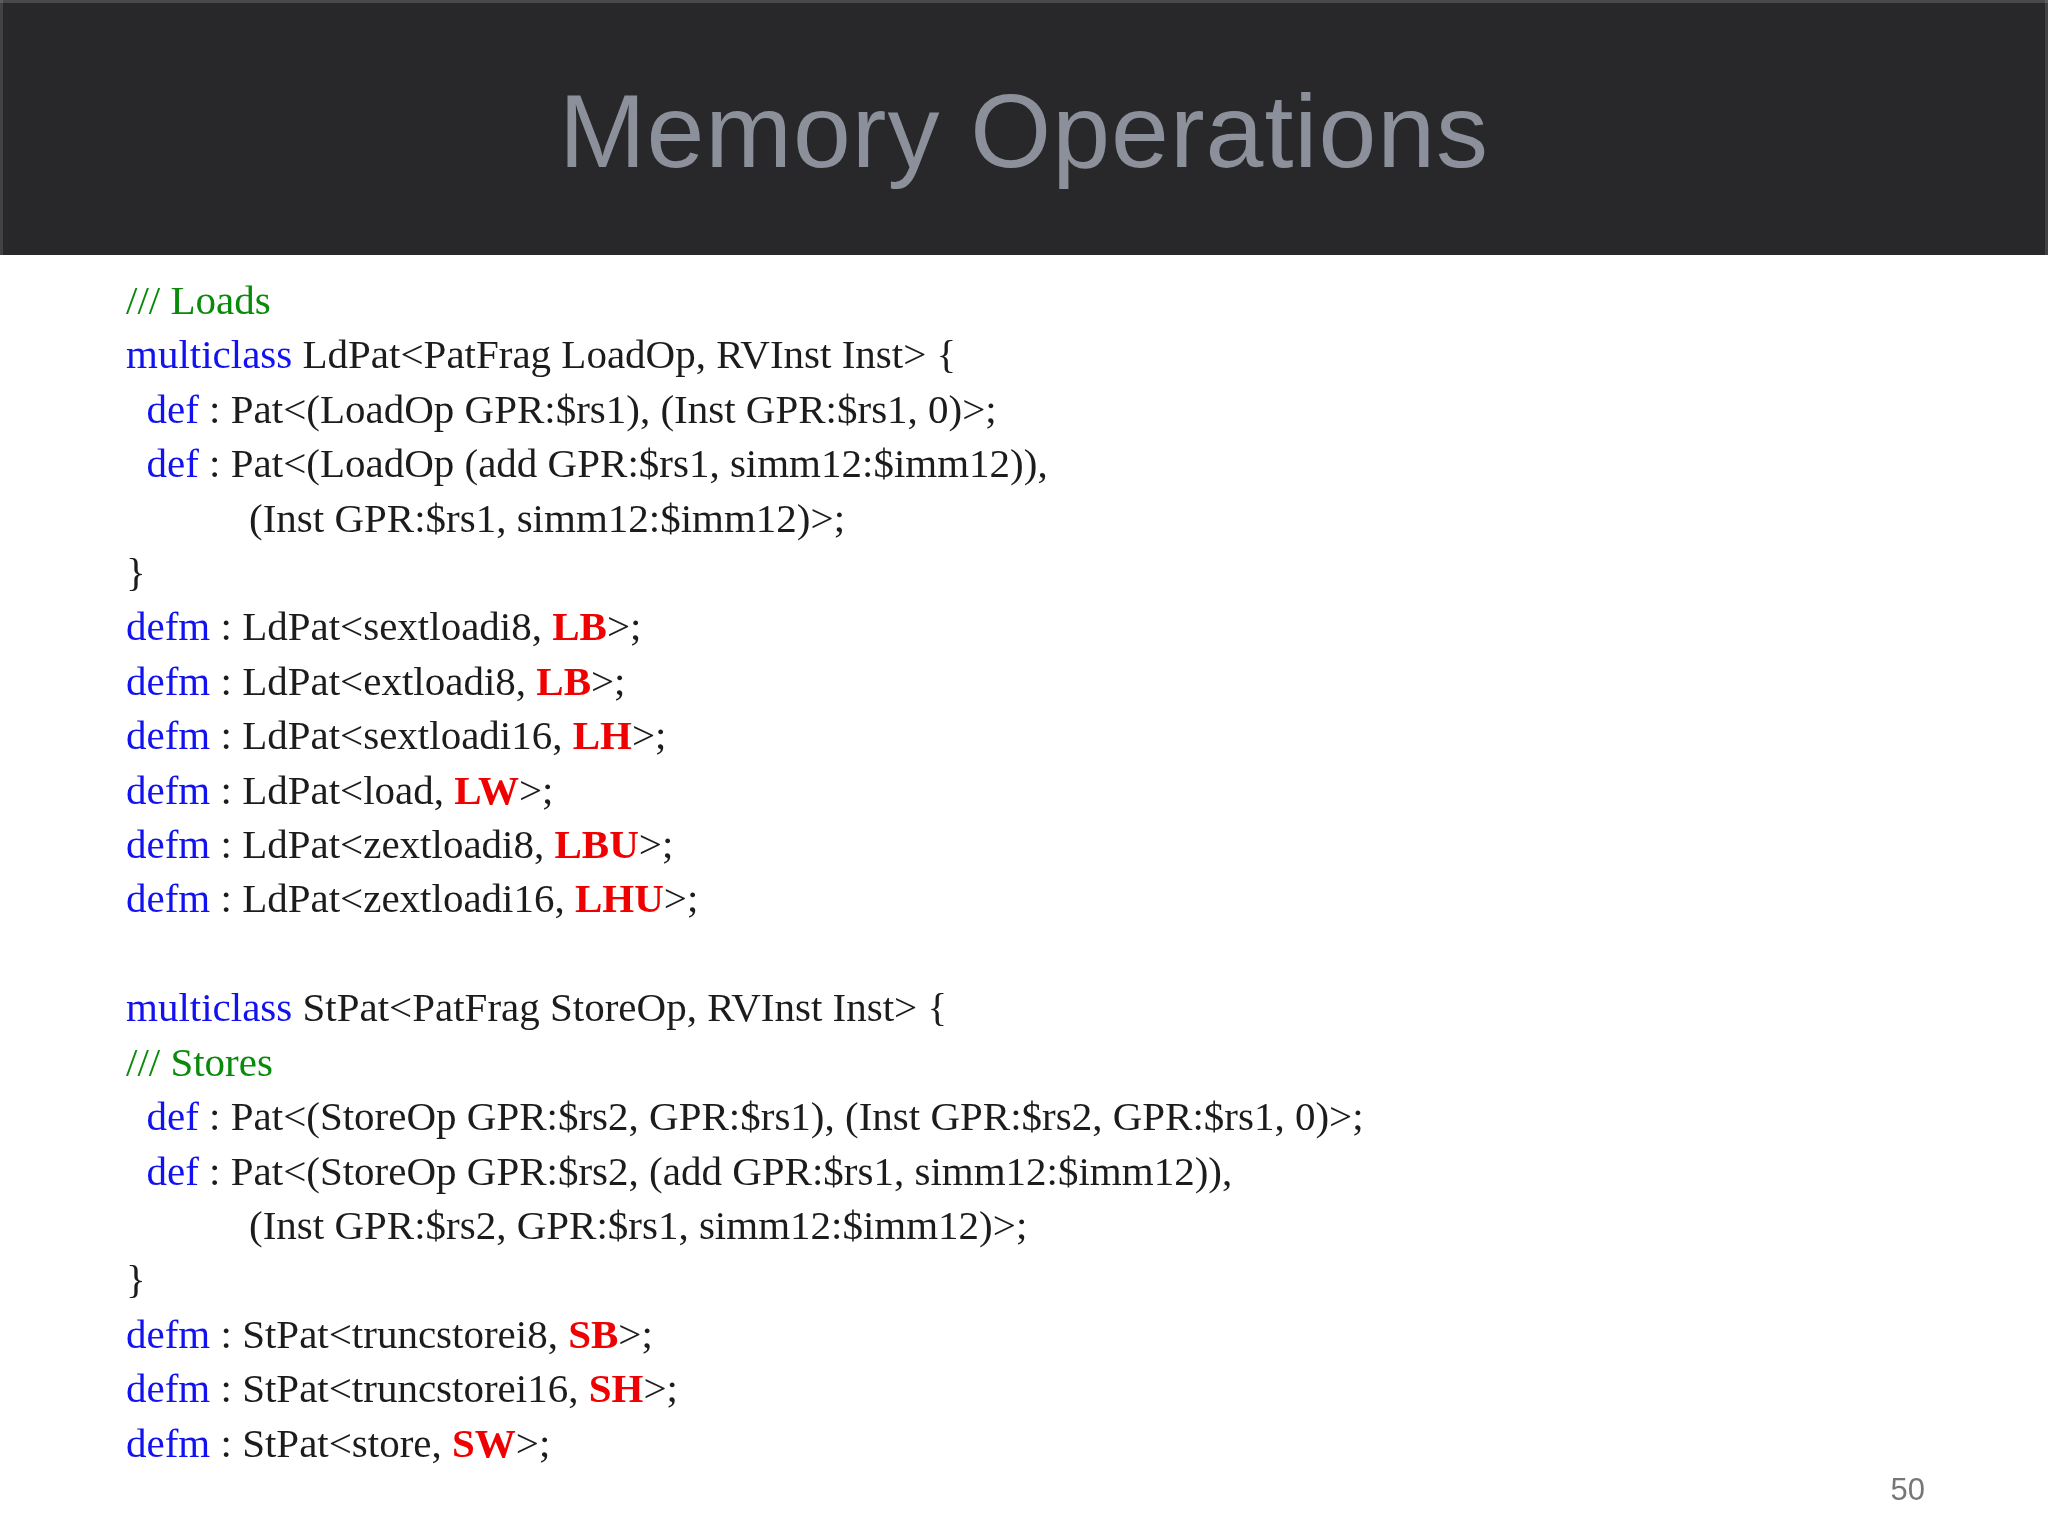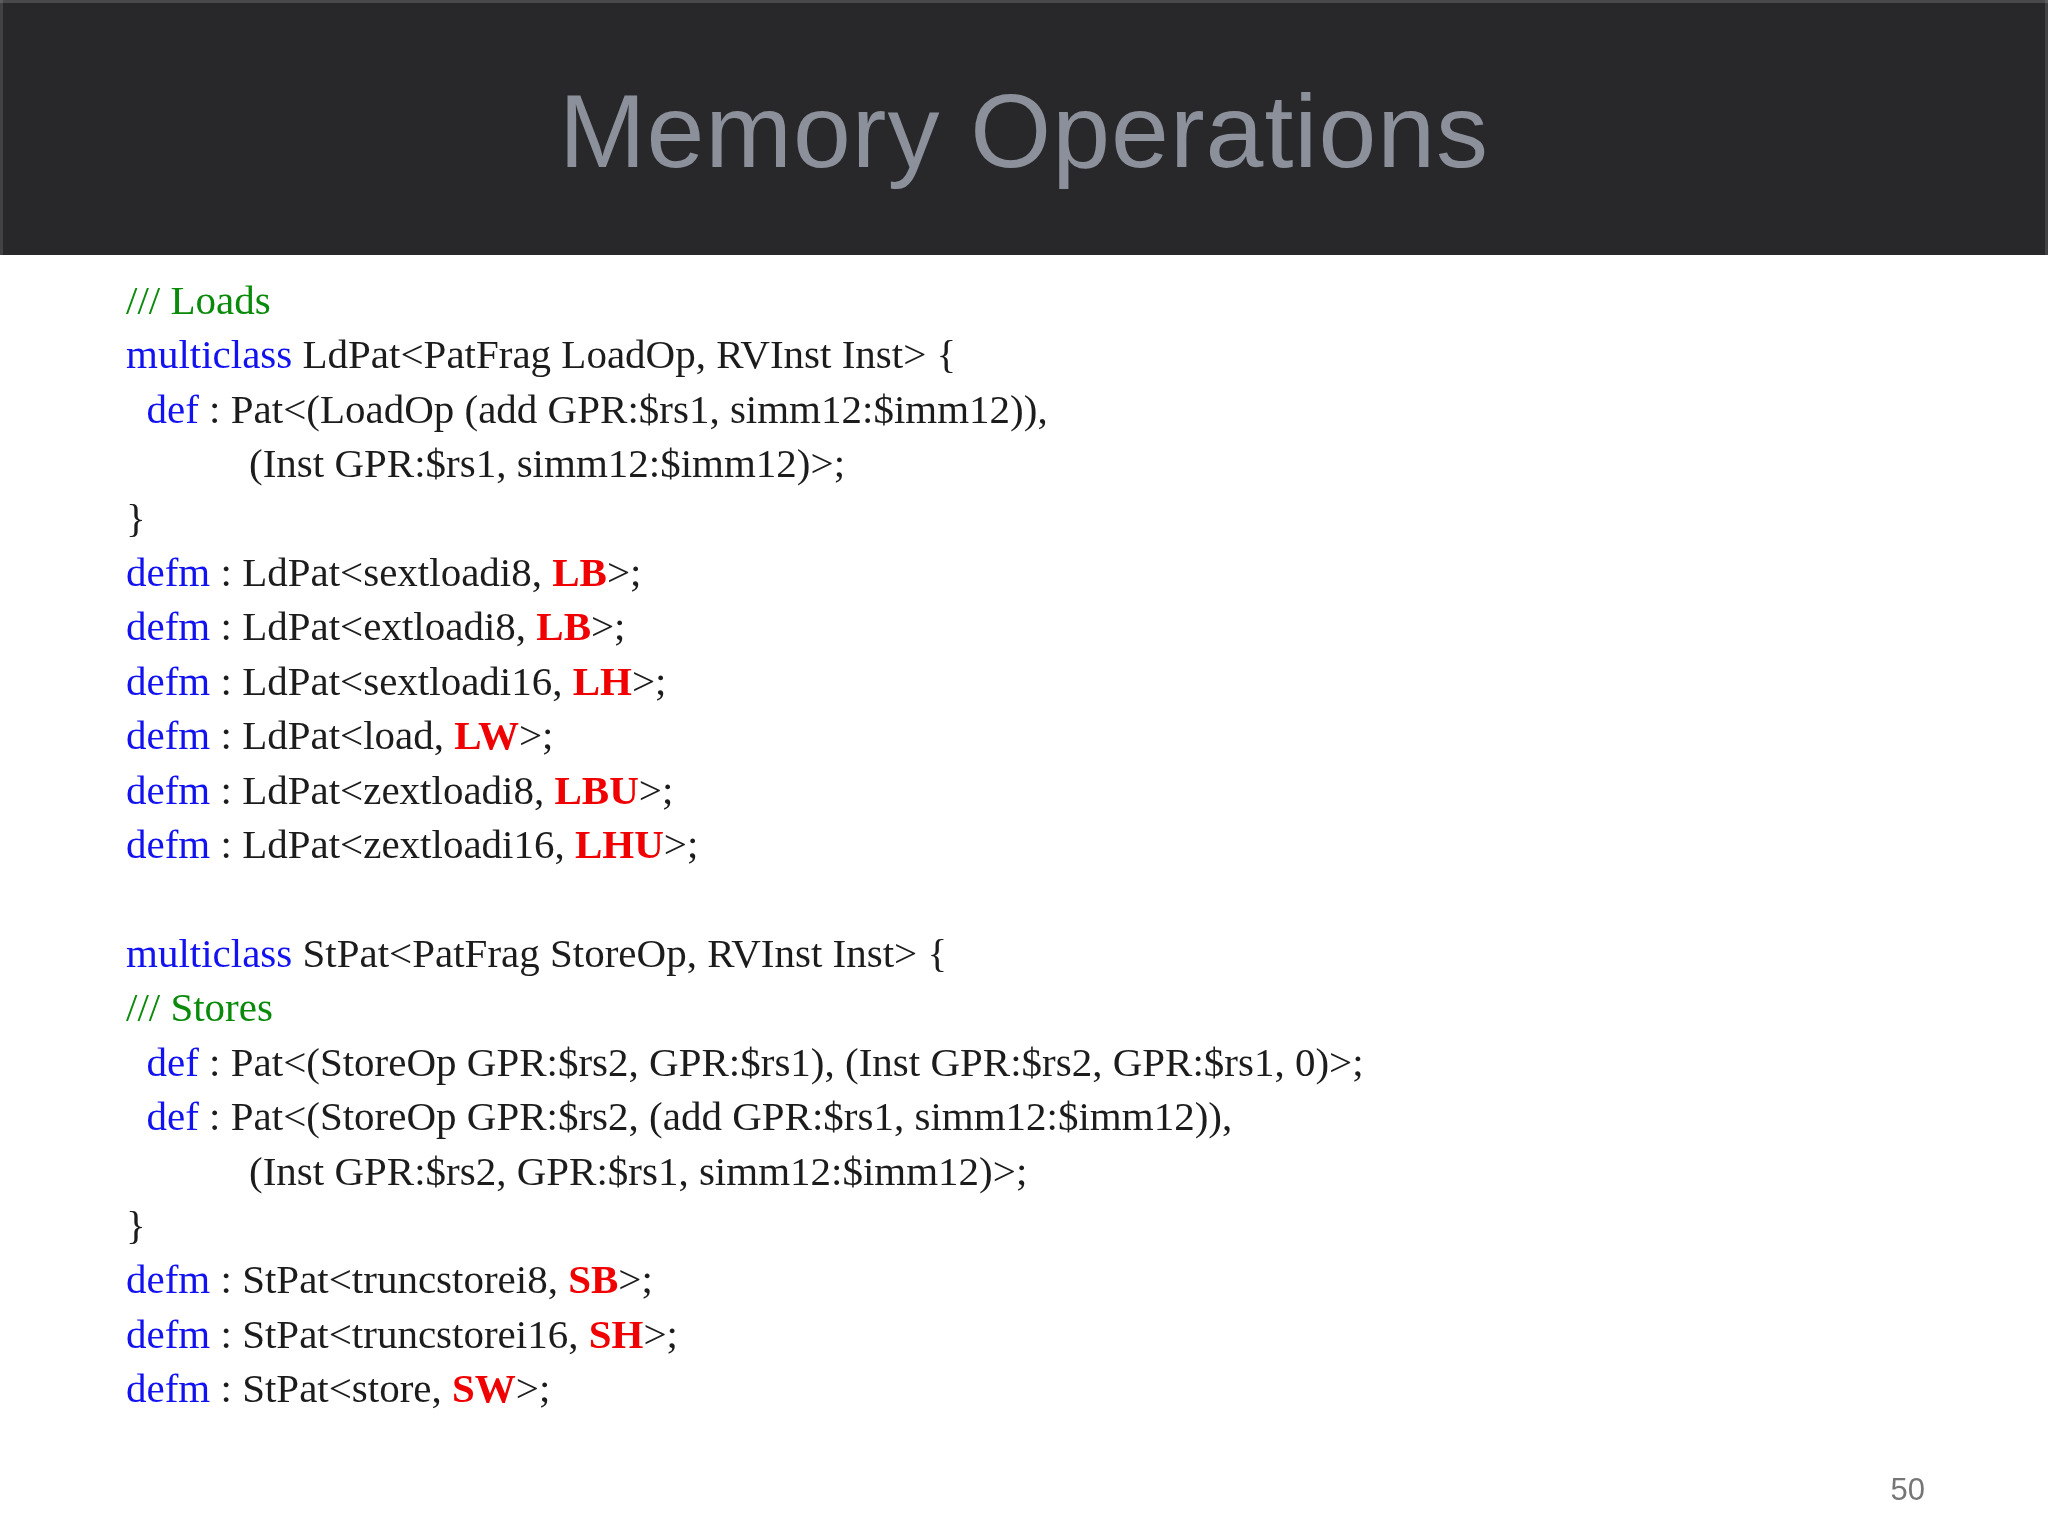--- a/index.html
+++ b/index.html
@@ -65,20 +65,21 @@
 <body>
 
 <div class="slide">
   <div class="slide-header">
     <div class="slide-title">Memory Operations</div>
   </div>
 
   <div class="code-block">
       <div class="code-line"><span class="tok-c">/// Loads</span></div>
       <div class="code-line"><span class="tok-k">multiclass</span><span class="tok-p"> LdPat&lt;PatFrag LoadOp, RVInst Inst&gt; {</span></div>
+      <div class="code-line"><span class="tok-p">  </span><span class="tok-k">def</span><span class="tok-p"> : Pat&lt;(LoadOp GPR:$rs1), (Inst GPR:$rs1, 0)&gt;;</span></div>
       <div class="code-line"><span class="tok-p">  </span><span class="tok-k">def</span><span class="tok-p"> : Pat&lt;(LoadOp (add GPR:$rs1, simm12:$imm12)),</span></div>
       <div class="code-line"><span class="tok-p">            (Inst GPR:$rs1, simm12:$imm12)&gt;;</span></div>
       <div class="code-line"><span class="tok-p">}</span></div>
       <div class="code-line"><span class="tok-k">defm</span><span class="tok-p"> : LdPat&lt;sextloadi8, </span><span class="tok-i">LB</span><span class="tok-p">&gt;;</span></div>
       <div class="code-line"><span class="tok-k">defm</span><span class="tok-p"> : LdPat&lt;extloadi8, </span><span class="tok-i">LB</span><span class="tok-p">&gt;;</span></div>
       <div class="code-line"><span class="tok-k">defm</span><span class="tok-p"> : LdPat&lt;sextloadi16, </span><span class="tok-i">LH</span><span class="tok-p">&gt;;</span></div>
       <div class="code-line"><span class="tok-k">defm</span><span class="tok-p"> : LdPat&lt;load, </span><span class="tok-i">LW</span><span class="tok-p">&gt;;</span></div>
       <div class="code-line"><span class="tok-k">defm</span><span class="tok-p"> : LdPat&lt;zextloadi8, </span><span class="tok-i">LBU</span><span class="tok-p">&gt;;</span></div>
       <div class="code-line"><span class="tok-k">defm</span><span class="tok-p"> : LdPat&lt;zextloadi16, </span><span class="tok-i">LHU</span><span class="tok-p">&gt;;</span></div>
       <div class="code-line">&nbsp;</div>

